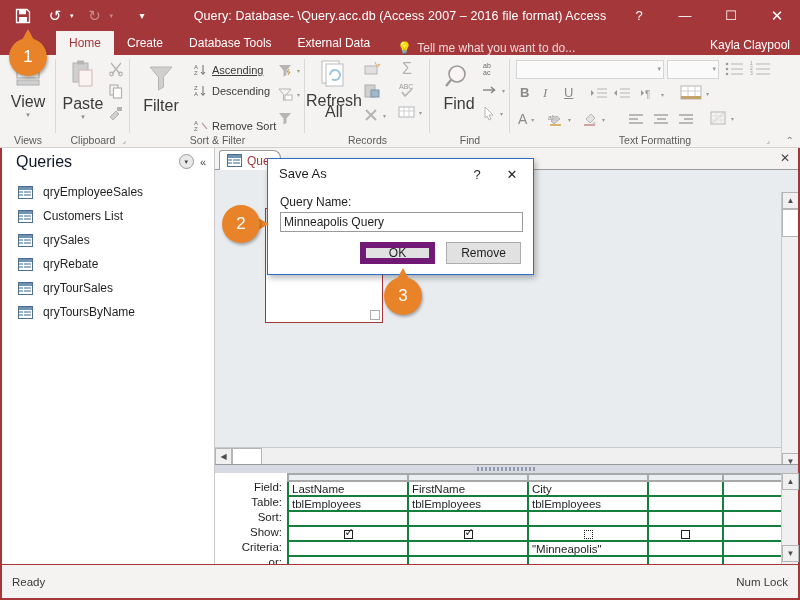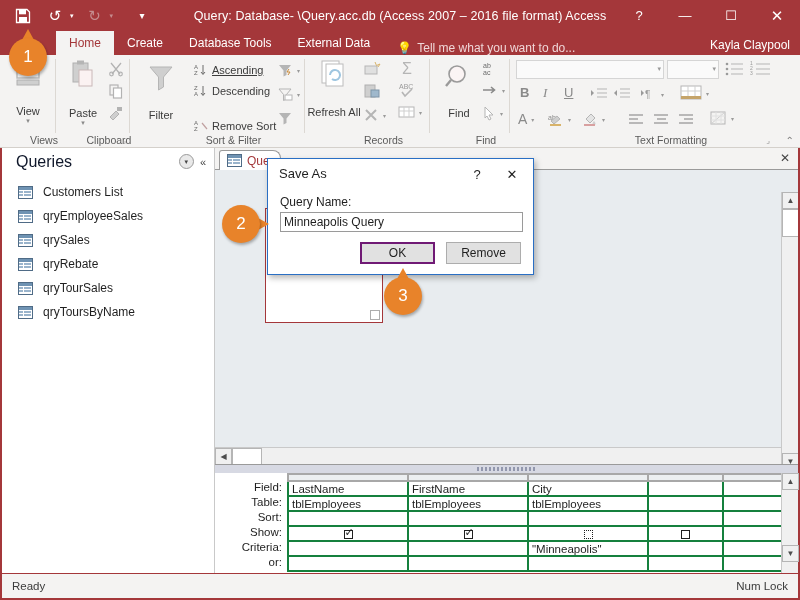--- a/index.html
+++ b/index.html
@@ -37,25 +37,25 @@
   .rtab.active { background:#f4f3f2; color:#a4373a; }
   .tellme { display:flex; align-items:center; gap:5px; color:#f0d7d8; margin-left:14px; font-size:12px; }
   .bulb { font-size:12px; }
   .username { position:absolute; right:10px; bottom:3px; color:#fff; font-size:12px; }
 
   
   .ribbon { position:absolute; left:0; top:55px; width:800px; height:93px; background:#f4f3f2;
             border-bottom:1px solid #d4d0cb; }
   .rgroup { position:absolute; top:0; height:93px; }
   .rgroup .glabel { position:absolute; bottom:2px; width:100%; text-align:center;
-                    font-size:10.5px; color:#5b5b5b;margin-left:16px; }
+                    font-size:10.5px; color:#5b5b5b; }
   .gsep { position:absolute; top:4px; width:1px; height:74px; background:#dcd8d3; }
   .bigbtn { position:absolute; display:flex; flex-direction:column; align-items:center;
             width:54px; top:4px; }
-  .bigbtn .lbl { font-size:11px; color:#3b3b3b; margin-top:13px; }
+  .bigbtn .lbl { font-size:16px; color:#3b3b3b; margin-top:1px; }
   .bigbtn .dn { font-size:7px; color:#8a8a8a; line-height:7px; }
   .icoimg { color:#b3b3b3; }
   .smallrow { position:absolute; display:flex; align-items:center; gap:4px; font-size:11px; color:#3b3b3b; }
   .tiny-caret { font-size:6px; color:#9a9a9a; }
   .dlglaunch { position:absolute; bottom:3px; font-size:8px; color:#8d8d8d; }
   .collapse-ribbon { position:absolute; right:6px; bottom:2px; font-size:10px; color:#7a7a7a; }
 
   
   .workarea { position:absolute; left:0; top:148px; width:800px; height:430px; background:#fff;
               border-left:2px solid #a4373a; border-right:2px solid #a4373a; }
@@ -135,36 +135,36 @@
   .dlg-close { position:absolute; right:8px; top:5px; width:26px; height:20px;
                display:flex; align-items:center; justify-content:center; font-size:13px; color:#1f1f1f; }
   .dlg-body { padding:8px 12px 0 12px; }
   .dlg-label { font-size:12px; color:#1f1f1f; margin-bottom:3px; }
   .dlg-input { width:243px; height:20px; border:1px solid #9a9a9a; background:#fff;
                font-family:"Liberation Sans",sans-serif; font-size:12px; color:#1f1f1f; padding:0 3px; outline:none; }
   .dlg-buttons { position:absolute; right:12px; bottom:10px; display:flex; gap:11px; }
   .dbtn { width:75px; height:22px; background:#e1e1e1; border:1px solid #adadad;
           font-size:12px; color:#1f1f1f; display:flex; align-items:center; justify-content:center;
           font-family:"Liberation Sans",sans-serif; }
-  .dbtn.focused { border:2px solid #701a75; }
+  .dbtn.focused { border:6px solid #701a75; }
 
   
   .callout { position:absolute; width:38px; height:38px; z-index:60; }
   .callout .pin { position:absolute; left:0; top:0; width:38px; height:38px; border-radius:50%;
                   background:#e8832a; box-shadow:1px 2px 3px rgba(0,0,0,.3);
                   display:flex; align-items:center; justify-content:center;
                   color:#fff; font-size:17px; }
   .callout .tail { position:absolute; width:0; height:0; }
   .callout.up .tail { left:13px; top:-9px; border-left:6px solid transparent;
                       border-right:6px solid transparent; border-bottom:11px solid #e8832a; }
   .callout.right .tail { right:-9px; top:13px; border-top:6px solid transparent;
                          border-bottom:6px solid transparent; border-left:11px solid #e8832a; }
 
   
-  .statusbar { position:absolute; left:0; bottom:0; width:800px; height:27px; background:#f4f3f2;
+  .statusbar { position:absolute; left:0; bottom:0; width:800px; height:36px; background:#f4f3f2;
                border-top:1px solid #a4373a; border-left:2px solid #a4373a; border-right:2px solid #a4373a;
                border-bottom:2px solid #a4373a;
                display:flex; align-items:center; justify-content:space-between; padding:0 10px;
                font-size:11.5px; color:#3b3b3b; }
 </style>
 </head>
 <body>
 
 <div id="app">
 
@@ -513,32 +513,32 @@
       <div class="navlist">
         <div class="navitem">
           <span class="qicon">
               <i class="frame"></i>
               <i class="bar"></i>
               <i class="c1"></i>
               <i class="c2"></i>
               <i class="c3"></i>
               <i class="c4"></i>
             </span>
-          <span>Customers List</span>
+          <span>qryEmployeeSales</span>
         </div>
         <div class="navitem">
           <span class="qicon">
               <i class="frame"></i>
               <i class="bar"></i>
               <i class="c1"></i>
               <i class="c2"></i>
               <i class="c3"></i>
               <i class="c4"></i>
             </span>
-          <span>qryEmployeeSales</span>
+          <span>Customers List</span>
         </div>
         <div class="navitem">
           <span class="qicon">
               <i class="frame"></i>
               <i class="bar"></i>
               <i class="c1"></i>
               <i class="c2"></i>
               <i class="c3"></i>
               <i class="c4"></i>
             </span>

